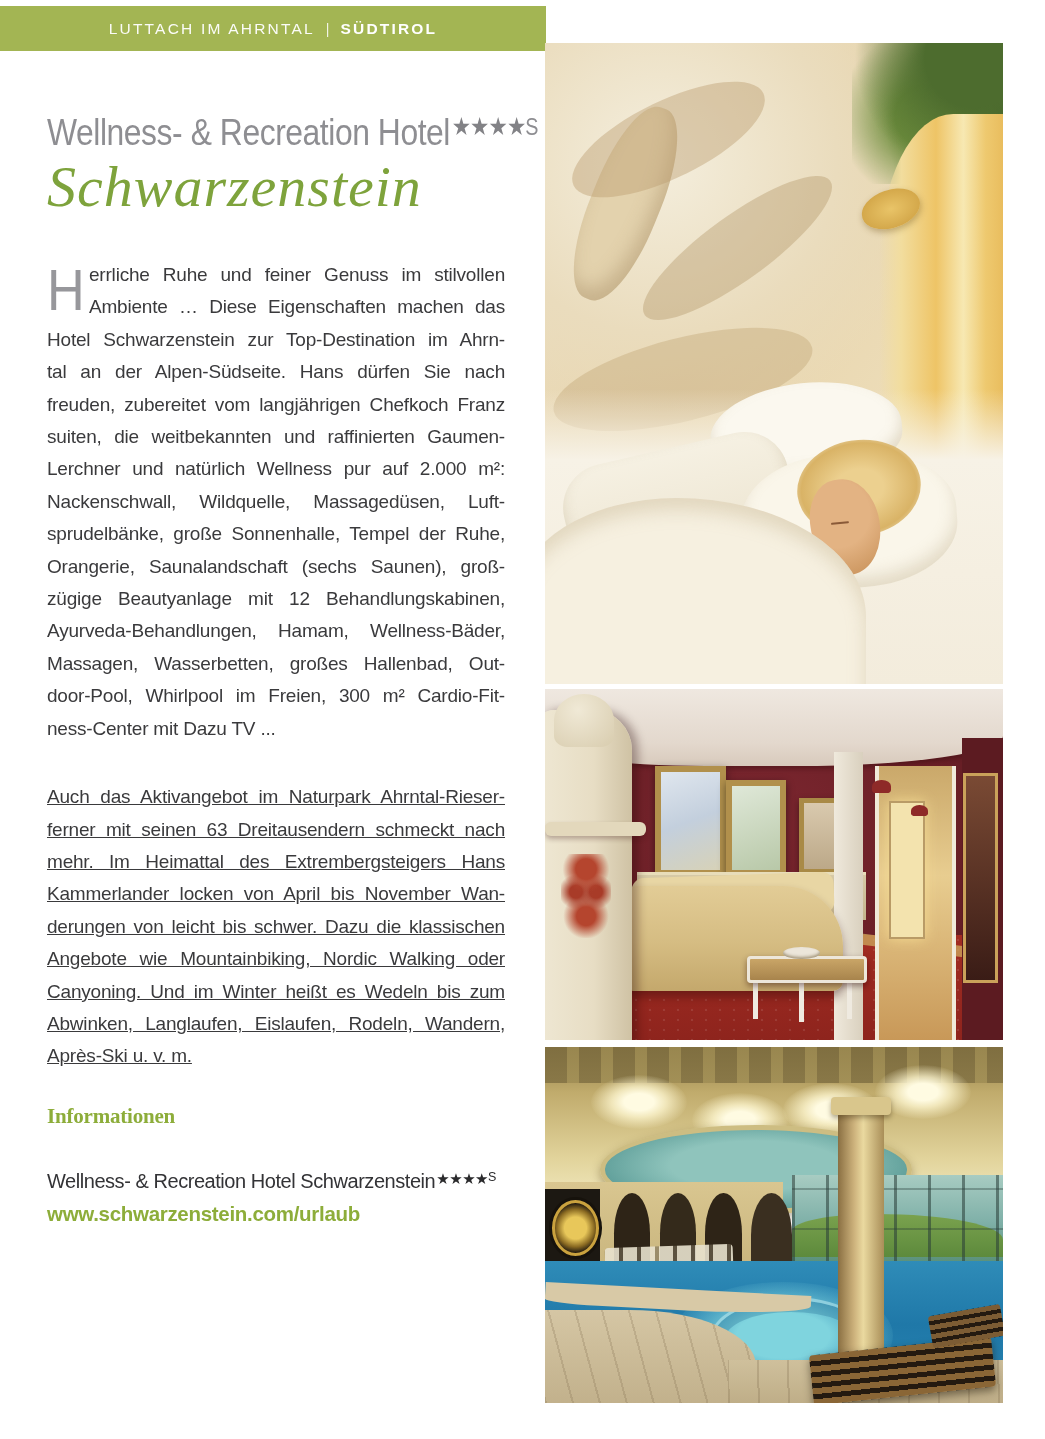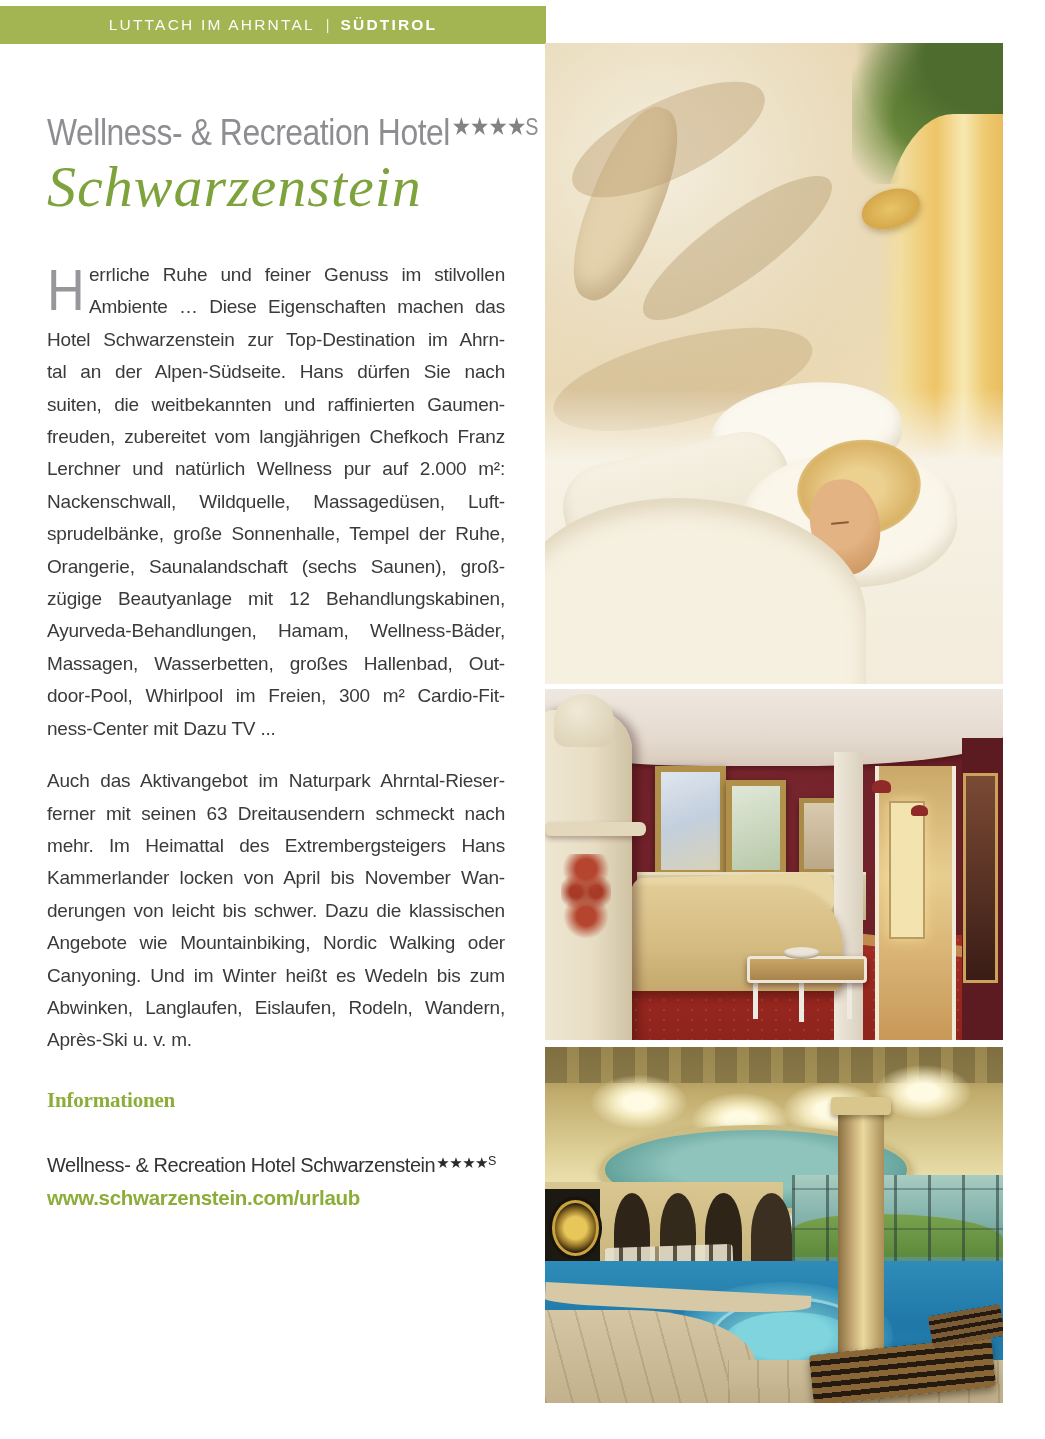--- a/index.html
+++ b/index.html
@@ -1,40 +1,40 @@
 <!DOCTYPE html>
 <html><head>
 <meta charset="utf-8">
 <style>
   html,body{margin:0;padding:0;background:#ffffff;}
   .page{position:relative;width:1045px;height:1439px;background:#fff;overflow:hidden;
         font-family:"Liberation Sans",sans-serif;}
 
   
-  .banner{position:absolute;left:0;top:6px;width:546px;height:38px;background:#a3b553;
+  .banner{position:absolute;left:0;top:6px;width:546px;height:45px;background:#a3b553;
           display:flex;align-items:center;justify-content:center;gap:11px;color:#fff;}
   .banner .loc{font-size:15.5px;letter-spacing:2.2px;font-weight:400;opacity:.96;}
   .banner .sep{font-size:14px;font-weight:300;opacity:.85;}
   .banner .reg{font-size:15.5px;letter-spacing:2.2px;font-weight:700;}
 
   
   .left-col{position:absolute;left:47px;top:0;width:458px;}
 
   .subtitle{margin-top:104px;line-height:44px;font-size:37px;color:#8e8e92;
             letter-spacing:-0.5px;white-space:nowrap;}
   .condense{display:inline-block;transform:scaleX(.86);transform-origin:0 100%;}
   .t-stars{font-size:25px;vertical-align:10px;letter-spacing:-1px;color:#828286;margin-left:2px;}
   .t-stars-s{font-size:23px;vertical-align:10px;color:#8e8e92;}
 
   .main-title{margin:0;font-family:"Liberation Serif",serif;font-style:italic;font-weight:400;
               font-size:58px;line-height:64px;color:#7ea33c;letter-spacing:1px;}
 
   .para{font-size:19px;line-height:32.4px;letter-spacing:-0.2px;color:#3a3a3c;}
   .para1{margin-top:40px;}
-  .para2{margin-top:20px;}
+  .para2{margin-top:36px;text-decoration:underline;}
   .para .text-line{text-align:justify;text-align-last:justify;}
   .para .text-line.last{text-align-last:left;}
   .dropcap{float:left;width:38px;height:60px;font-size:58px;line-height:56px;color:#97979b;
            margin:3px 4px 0 0;transform:scaleX(.9);transform-origin:0 0;}
 
   .info-heading{margin-top:30px;font-size:21px;line-height:26px;font-weight:700;color:#8dad3a;
                 letter-spacing:-0.2px;font-family:Liberation Serif, serif;}
 
   .contact{margin-top:32px;font-size:20px;line-height:33px;color:#333336;letter-spacing:-0.3px;}
   .hotel-line{white-space:nowrap;letter-spacing:-0.45px;}
@@ -226,22 +226,22 @@
 
     <h1 class="main-title">Schwarzenstein</h1>
 
     <div class="para para1">
       <span class="dropcap">H</span>
       <div class="lines">
           <div class="text-line">errliche Ruhe und feiner Genuss im stilvollen</div>
           <div class="text-line">Ambiente … Diese Eigenschaften machen das</div>
           <div class="text-line">Hotel Schwarzenstein zur Top-Destination im Ahrn-</div>
           <div class="text-line">tal an der Alpen-Südseite. Hans dürfen Sie nach</div>
+          <div class="text-line">freuden, zubereitet vom langjährigen Chefkoch Franz</div>
           <div class="text-line">suiten, die weitbekannten und raffinierten Gaumen-</div>
-          <div class="text-line">freuden, zubereitet vom langjährigen Chefkoch Franz</div>
           <div class="text-line">Lerchner und natürlich Wellness pur auf 2.000 m²:</div>
           <div class="text-line">Nackenschwall, Wildquelle, Massagedüsen, Luft-</div>
           <div class="text-line">sprudelbänke, große Sonnenhalle, Tempel der Ruhe,</div>
           <div class="text-line">Orangerie, Saunalandschaft (sechs Saunen), groß-</div>
           <div class="text-line">zügige Beautyanlage mit 12 Behandlungskabinen,</div>
           <div class="text-line">Ayurveda-Behandlungen, Hamam, Wellness-Bäder,</div>
           <div class="text-line">Massagen, Wasserbetten, großes Hallenbad, Out-</div>
           <div class="text-line">door-Pool, Whirlpool im Freien, 300 m² Cardio-Fit-</div>
           <div class="text-line last">ness-Center mit Dazu TV ...</div>
         </div>

